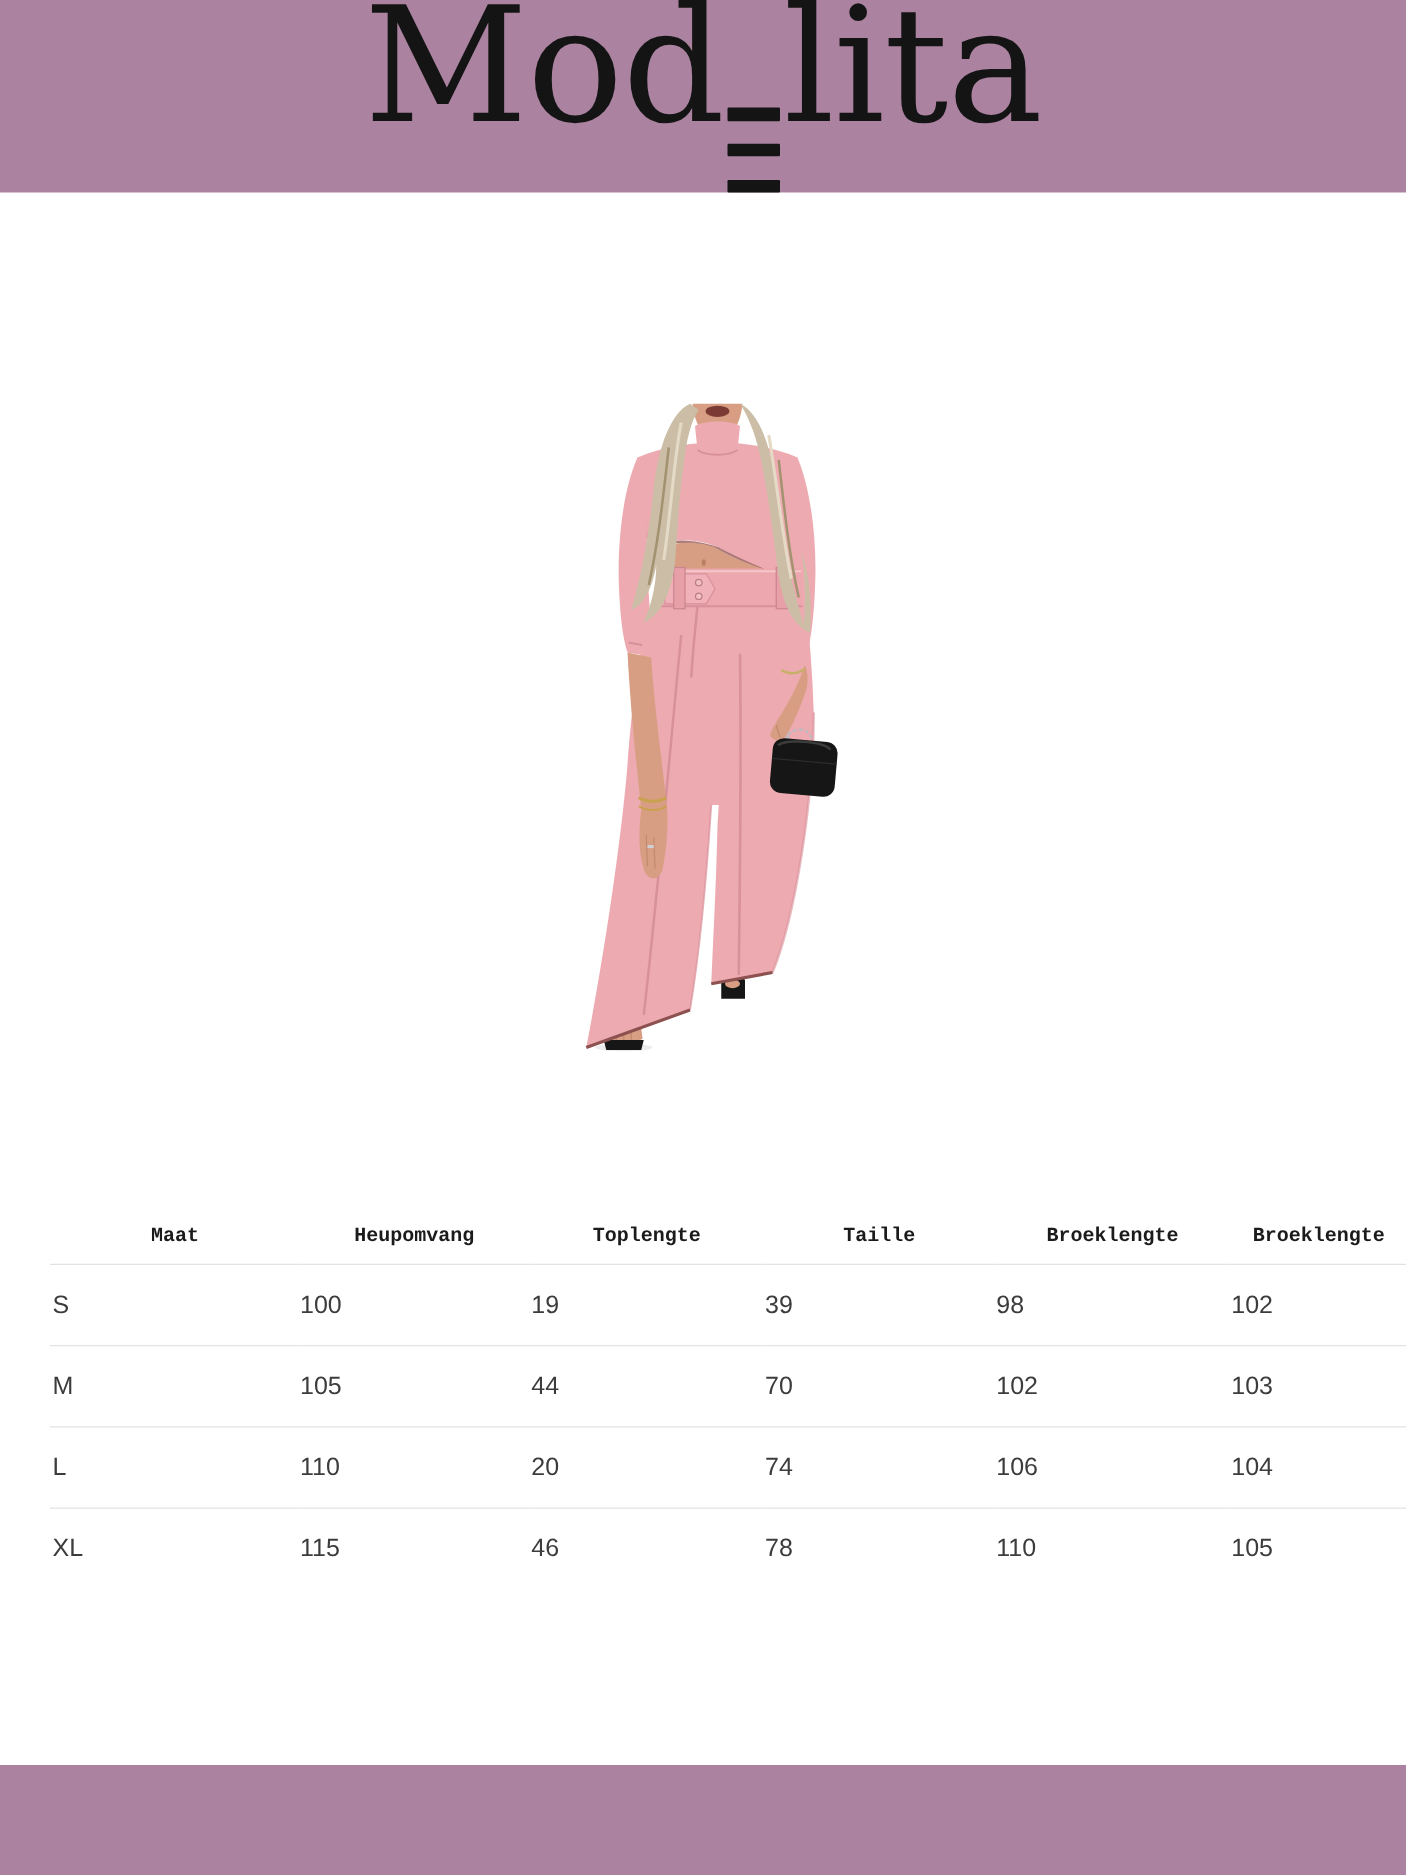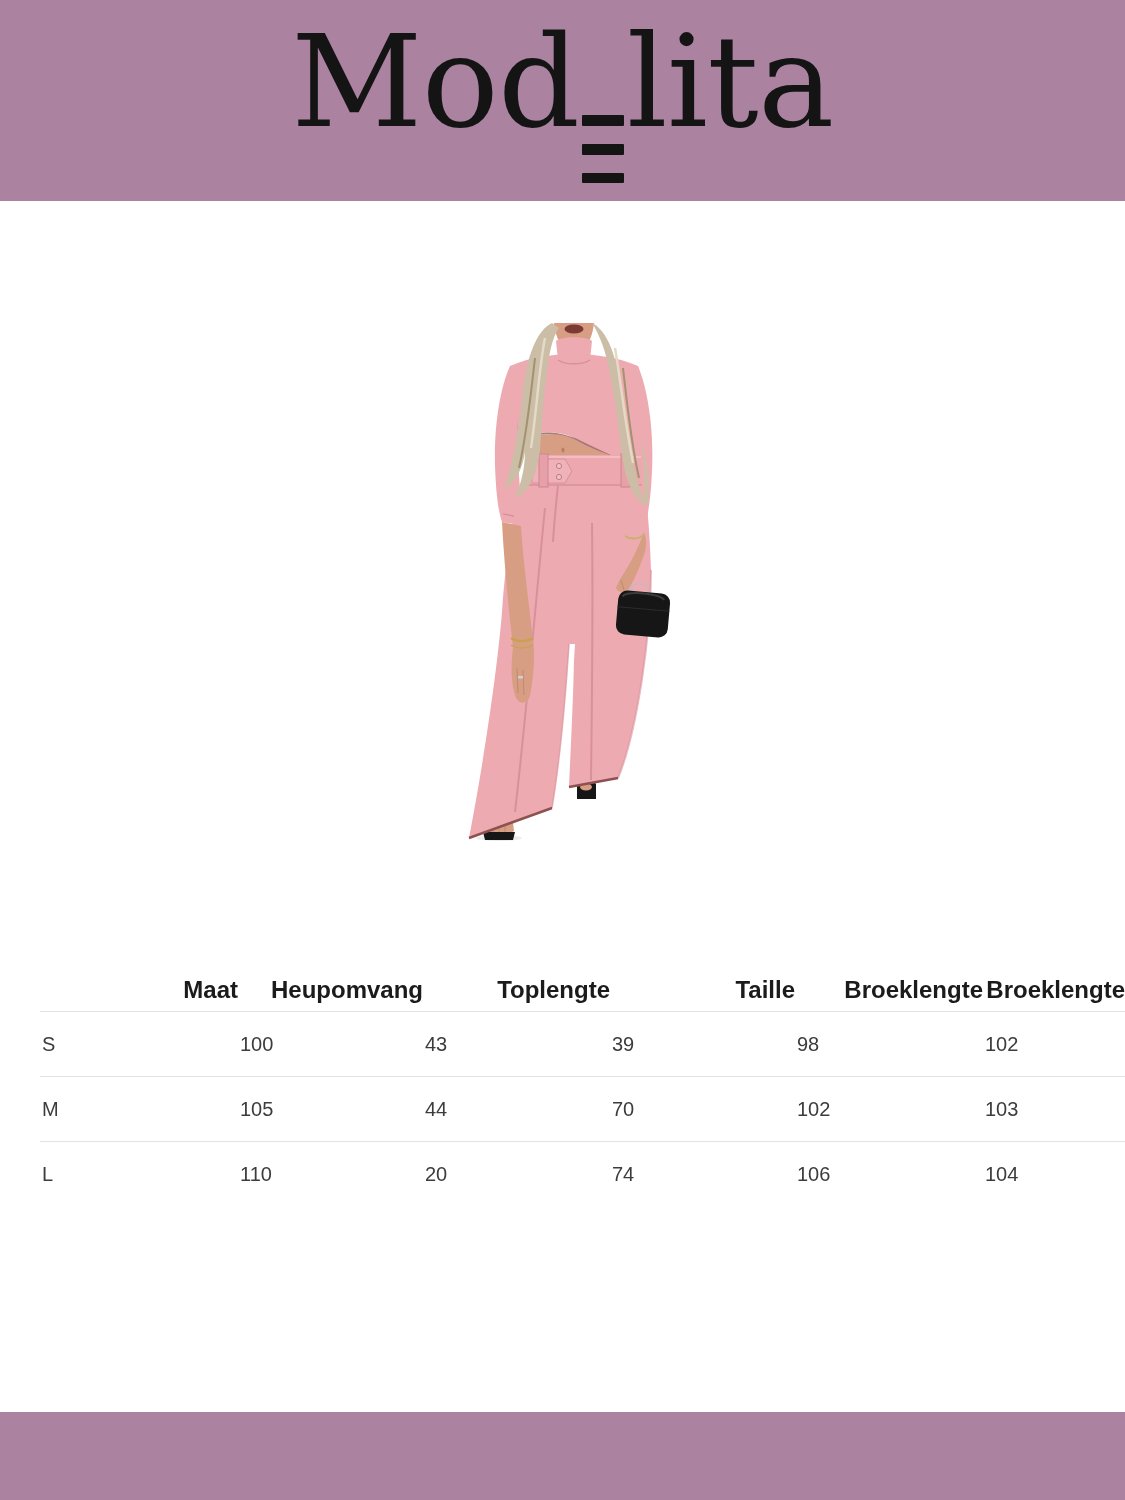--- a/index.html
+++ b/index.html
@@ -3,21 +3,21 @@
 <meta charset="utf-8">
 <style>
   html,body{margin:0;padding:0;background:#fff;}
   .page{
     position:relative;width:1125px;height:1500px;margin:0 auto;
     background:var(--page-bg,#ffffff);overflow:hidden;
     font-family:"Liberation Sans",sans-serif;
   }
   
   .banner{position:absolute;left:0;width:100%;background:var(--banner-bg,#ab83a1);}
-  .banner.top{top:0;height:201px;display:flex;align-items:center;justify-content:center;}
+  .banner.top{top:0;height:154px;display:flex;align-items:flex-end;justify-content:center;}
   .banner.bottom{bottom:0;height:88px;}
   
   .logo{
     font-family:"DejaVu Serif","Liberation Serif",serif;
     font-size:128px;line-height:1;color:var(--logo-color,#141414);
     letter-spacing:-0.005em;white-space:nowrap;user-select:none;
   }
   .logo .e-bars{
     display:inline-flex;flex-direction:column;justify-content:space-between;
     width:0.33em;height:0.53em;vertical-align:baseline;margin:0 0.02em;
@@ -29,23 +29,23 @@
   .pink{fill:var(--product-pink,#edabb1);}
   .skin{fill:var(--product-skin,#d89e83);}
   .hair{fill:var(--product-hair,#cbbda6);}
   .bagc{fill:var(--product-bag,#161616);}
   
   .size-table{
     position:absolute;left:40px;top:978px;width:1085px;
     border-collapse:collapse;table-layout:fixed;
   }
   .size-table th{
-    text-align:right;vertical-align:top;font-size:24px;line-height:23px;
+    text-align:center;vertical-align:top;font-size:16px;line-height:23px;
     font-weight:700;color:var(--table-header-color,#1b1b1b);
-    padding:0 0 10px 2px;border-bottom:1px solid var(--divider-color,#e3e3e3);
+    padding:0 0 10px 2px;border-bottom:1px solid var(--divider-color,#e3e3e3);font-family:Liberation Mono, monospace;
   }
   .size-table td{
     font-size:20px;font-weight:400;color:var(--table-value-color,#3c3c3c);
     height:64px;padding:0 0 0 2px;vertical-align:middle;
     border-top:1px solid var(--divider-color,#e3e3e3);
   }
   .size-table tbody tr:first-child td{border-top:none;}
 </style>
 </head>
 <body>
@@ -166,39 +166,47 @@
         <th>Toplengte</th>
         <th>Taille</th>
         <th>Broeklengte</th>
         <th>Broeklengte</th>
       </tr>
     </thead>
     <tbody>
       <tr>
         <td>S</td>
         <td>100</td>
-        <td>43</td>
+        <td>19</td>
         <td>39</td>
         <td>98</td>
         <td>102</td>
       </tr>
       <tr>
         <td>M</td>
         <td>105</td>
         <td>44</td>
         <td>70</td>
         <td>102</td>
         <td>103</td>
       </tr>
       <tr>
         <td>L</td>
         <td>110</td>
         <td>20</td>
         <td>74</td>
         <td>106</td>
         <td>104</td>
       </tr>
+      <tr>
+        <td>XL</td>
+        <td>115</td>
+        <td>46</td>
+        <td>78</td>
+        <td>110</td>
+        <td>105</td>
+      </tr>
     </tbody>
   </table>
 
   <footer class="banner bottom"></footer>
 
 </div>
 
 </body></html>

